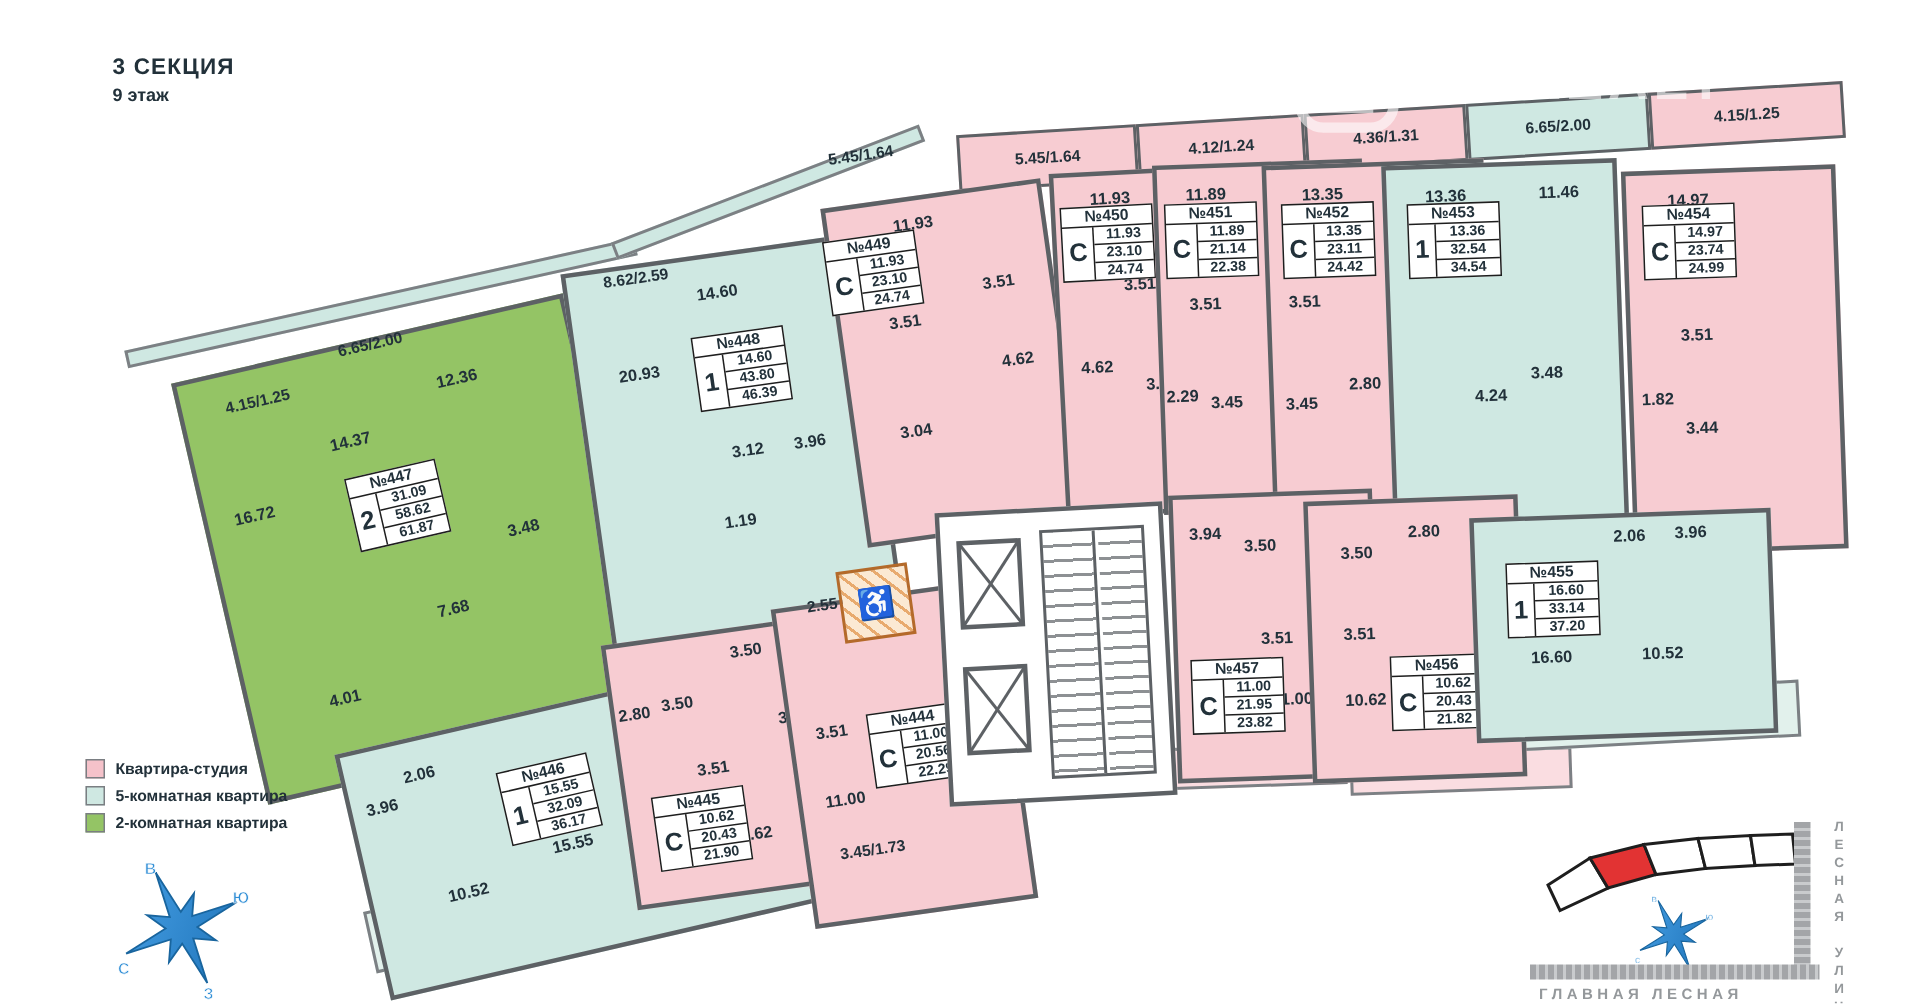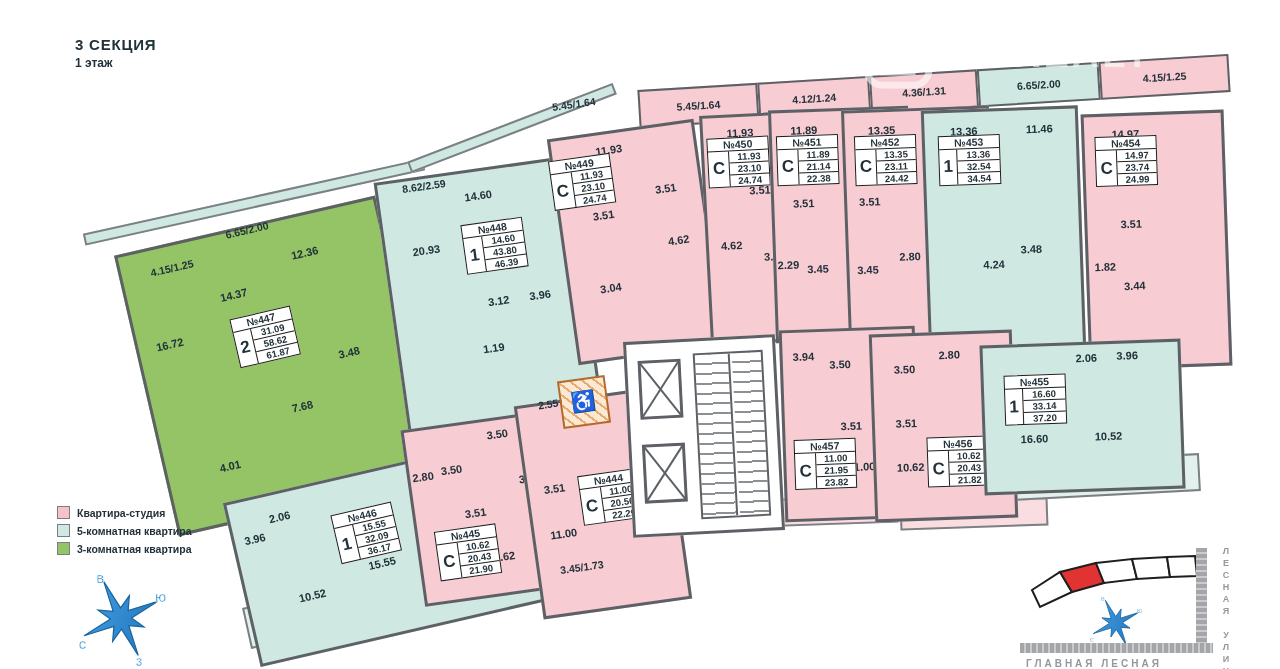--- a/index.html
+++ b/index.html
@@ -134,21 +134,21 @@
   .wm-text .sub{font-size:15px;font-weight:700;letter-spacing:11px;margin-top:4px}
   .wm-icon svg{display:block}
 </style>
 </head>
 <body>
 
 <div class="page">
 
   <div class="title">
     <div class="l1">3 СЕКЦИЯ</div>
-    <div class="l2">1 этаж</div>
+    <div class="l2">9 этаж</div>
   </div>
 
   <div class="strip fac-a"></div>
   <div class="strip fac-b"></div>
   <div class="facade-top">
     <div class="seg p s0">
         <span class="dim">5.45/1.64</span>
       </div>
     <div class="seg p s1">
         <span class="dim">4.12/1.24</span>
@@ -468,21 +468,21 @@
     <div class="row">
       <div class="sw sw-studio"></div>
       <div class="lbl">Квартира-студия</div>
     </div>
     <div class="row">
       <div class="sw sw-one"></div>
       <div class="lbl">5-комнатная квартира</div>
     </div>
     <div class="row">
       <div class="sw sw-two"></div>
-      <div class="lbl">3-комнатная квартира</div>
+      <div class="lbl">2-комнатная квартира</div>
     </div>
   </div>
 
   <div class="compass-big">
     <svg viewBox="0 0 120 124">
       <defs>
         <linearGradient id="bluegrad" x1="0" y1="0" x2="1" y2="1">
           <stop offset="0" stop-color="#4aa3e8"></stop>
             <stop offset="1" stop-color="#1a6fb5"></stop>
         </linearGradient>

